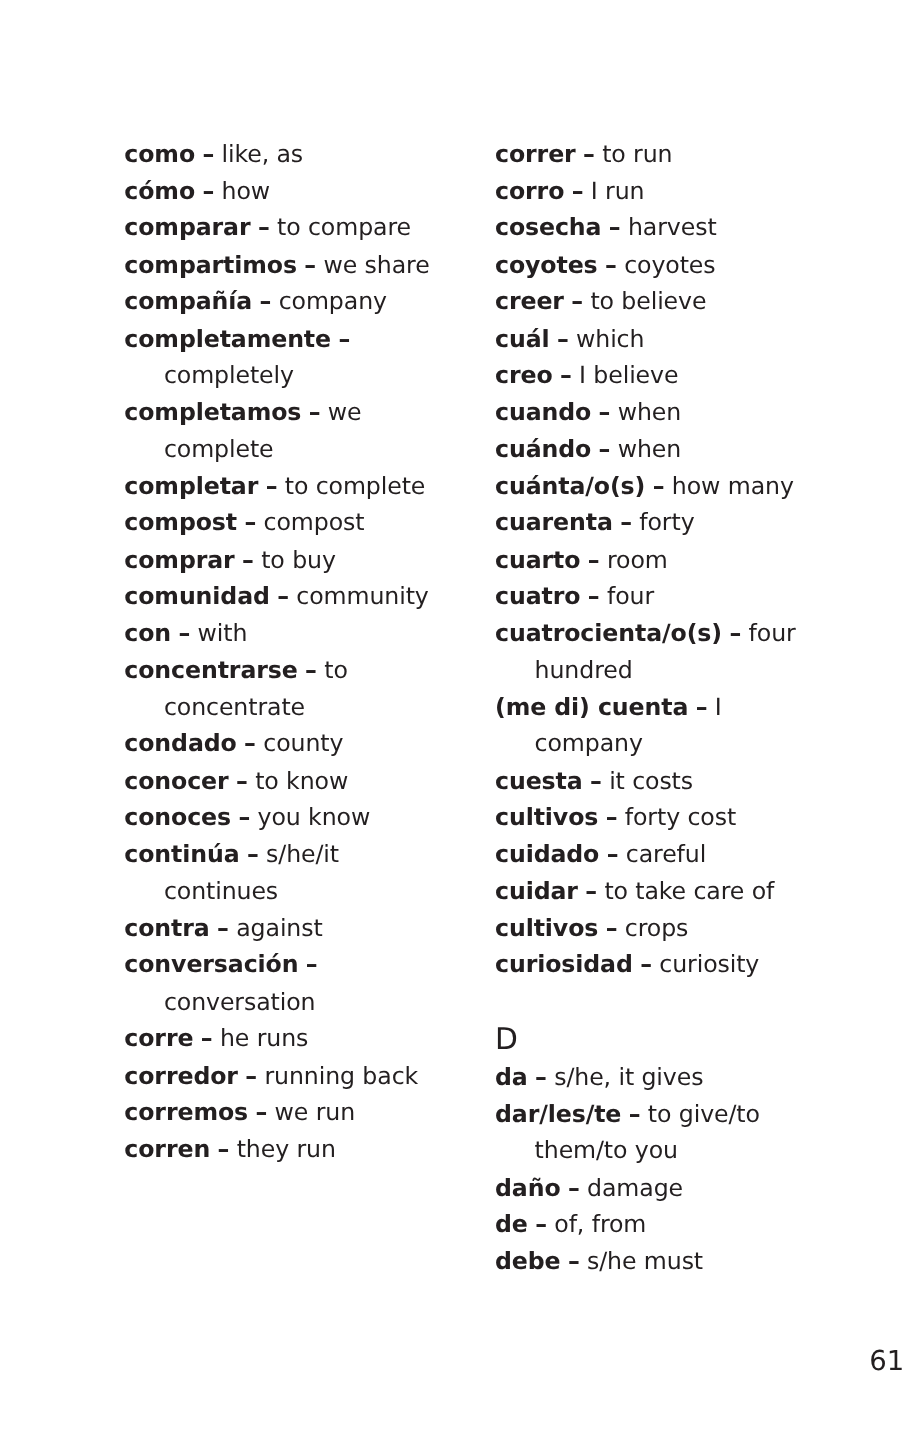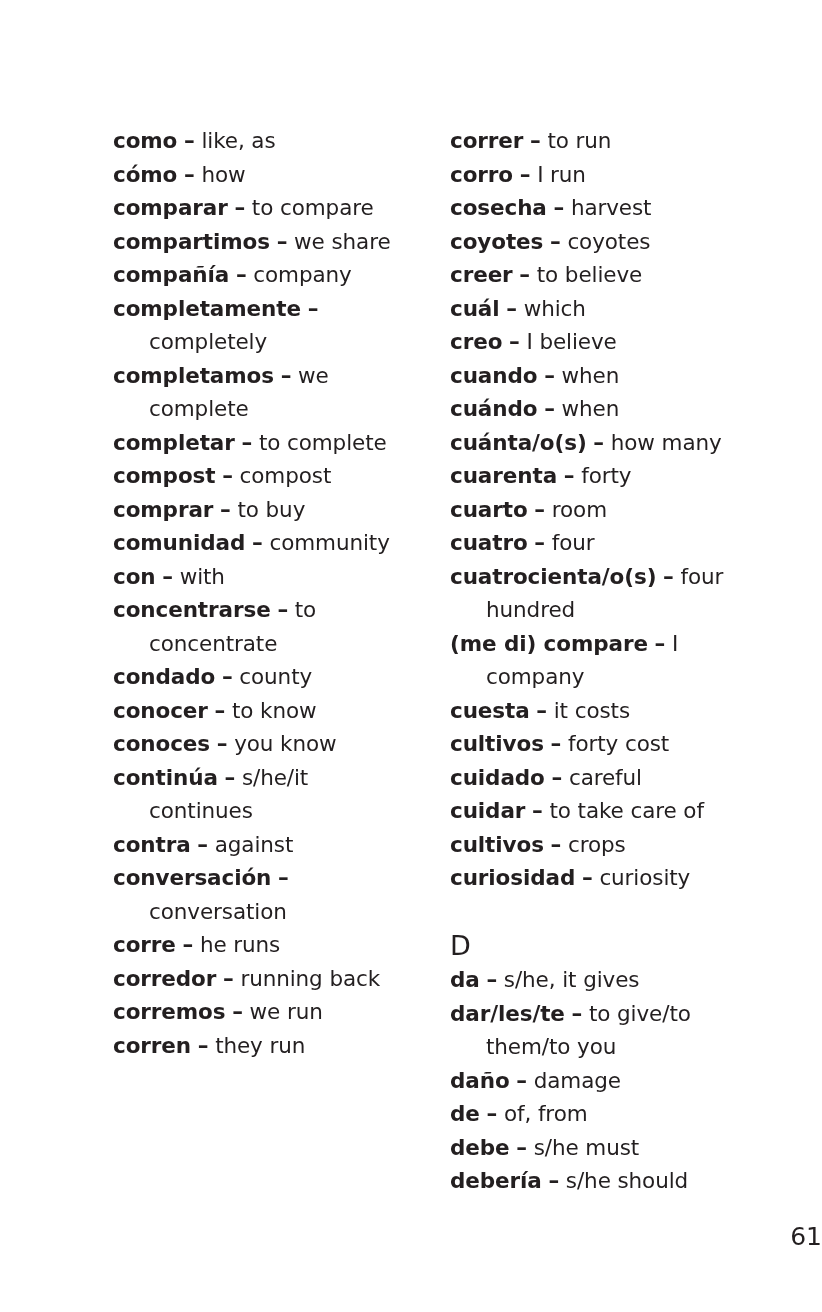--- a/index.html
+++ b/index.html
@@ -108,30 +108,29 @@
         <div class="entry"><span class="term">creer</span> <span class="dash">–</span> <span class="def">to believe</span></div>
         <div class="entry"><span class="term">cuál</span> <span class="dash">–</span> <span class="def">which</span></div>
         <div class="entry"><span class="term">creo</span> <span class="dash">–</span> <span class="def">I believe</span></div>
         <div class="entry"><span class="term">cuando</span> <span class="dash">–</span> <span class="def">when</span></div>
         <div class="entry"><span class="term">cuándo</span> <span class="dash">–</span> <span class="def">when</span></div>
         <div class="entry"><span class="term">cuánta/o(s)</span> <span class="dash">–</span> <span class="def">how many</span></div>
         <div class="entry"><span class="term">cuarenta</span> <span class="dash">–</span> <span class="def">forty</span></div>
         <div class="entry"><span class="term">cuarto</span> <span class="dash">–</span> <span class="def">room</span></div>
         <div class="entry"><span class="term">cuatro</span> <span class="dash">–</span> <span class="def">four</span></div>
         <div class="entry"><span class="term">cuatrocienta/o(s)</span> <span class="dash">–</span> <span class="def">four hundred</span></div>
-        <div class="entry"><span class="term">(me di) compare</span> <span class="dash">–</span> <span class="def">I company</span></div>
+        <div class="entry"><span class="term">(me di) cuenta</span> <span class="dash">–</span> <span class="def">I company</span></div>
         <div class="entry"><span class="term">cuesta</span> <span class="dash">–</span> <span class="def">it costs</span></div>
         <div class="entry"><span class="term">cultivos</span> <span class="dash">–</span> <span class="def">forty cost</span></div>
         <div class="entry"><span class="term">cuidado</span> <span class="dash">–</span> <span class="def">careful</span></div>
         <div class="entry"><span class="term">cuidar</span> <span class="dash">–</span> <span class="def">to take care of</span></div>
         <div class="entry"><span class="term">cultivos</span> <span class="dash">–</span> <span class="def">crops</span></div>
         <div class="entry"><span class="term">curiosidad</span> <span class="dash">–</span> <span class="def">curiosity</span></div>
         <div class="section-letter">D</div>
         <div class="entry"><span class="term">da</span> <span class="dash">–</span> <span class="def">s/he, it gives</span></div>
         <div class="entry"><span class="term">dar/les/te</span> <span class="dash">–</span> <span class="def">to give/to them/to you</span></div>
         <div class="entry"><span class="term">daño</span> <span class="dash">–</span> <span class="def">damage</span></div>
         <div class="entry"><span class="term">de</span> <span class="dash">–</span> <span class="def">of, from</span></div>
         <div class="entry"><span class="term">debe</span> <span class="dash">–</span> <span class="def">s/he must</span></div>
-        <div class="entry"><span class="term">debería</span> <span class="dash">–</span> <span class="def">s/he should</span></div>
       </div>
   </div>
   <div class="page-number">61</div>
 </div>
 
 </body></html>

